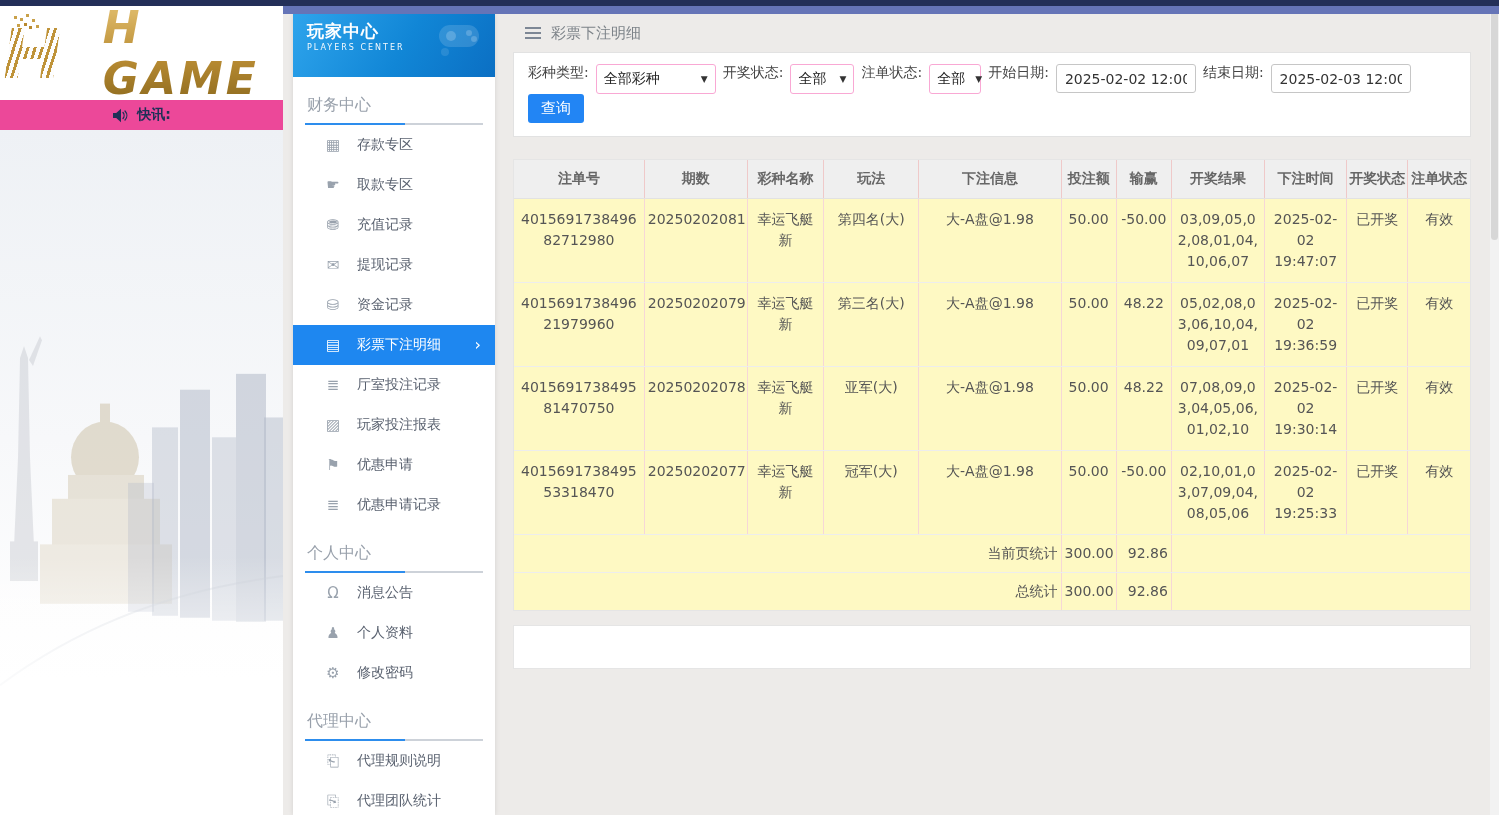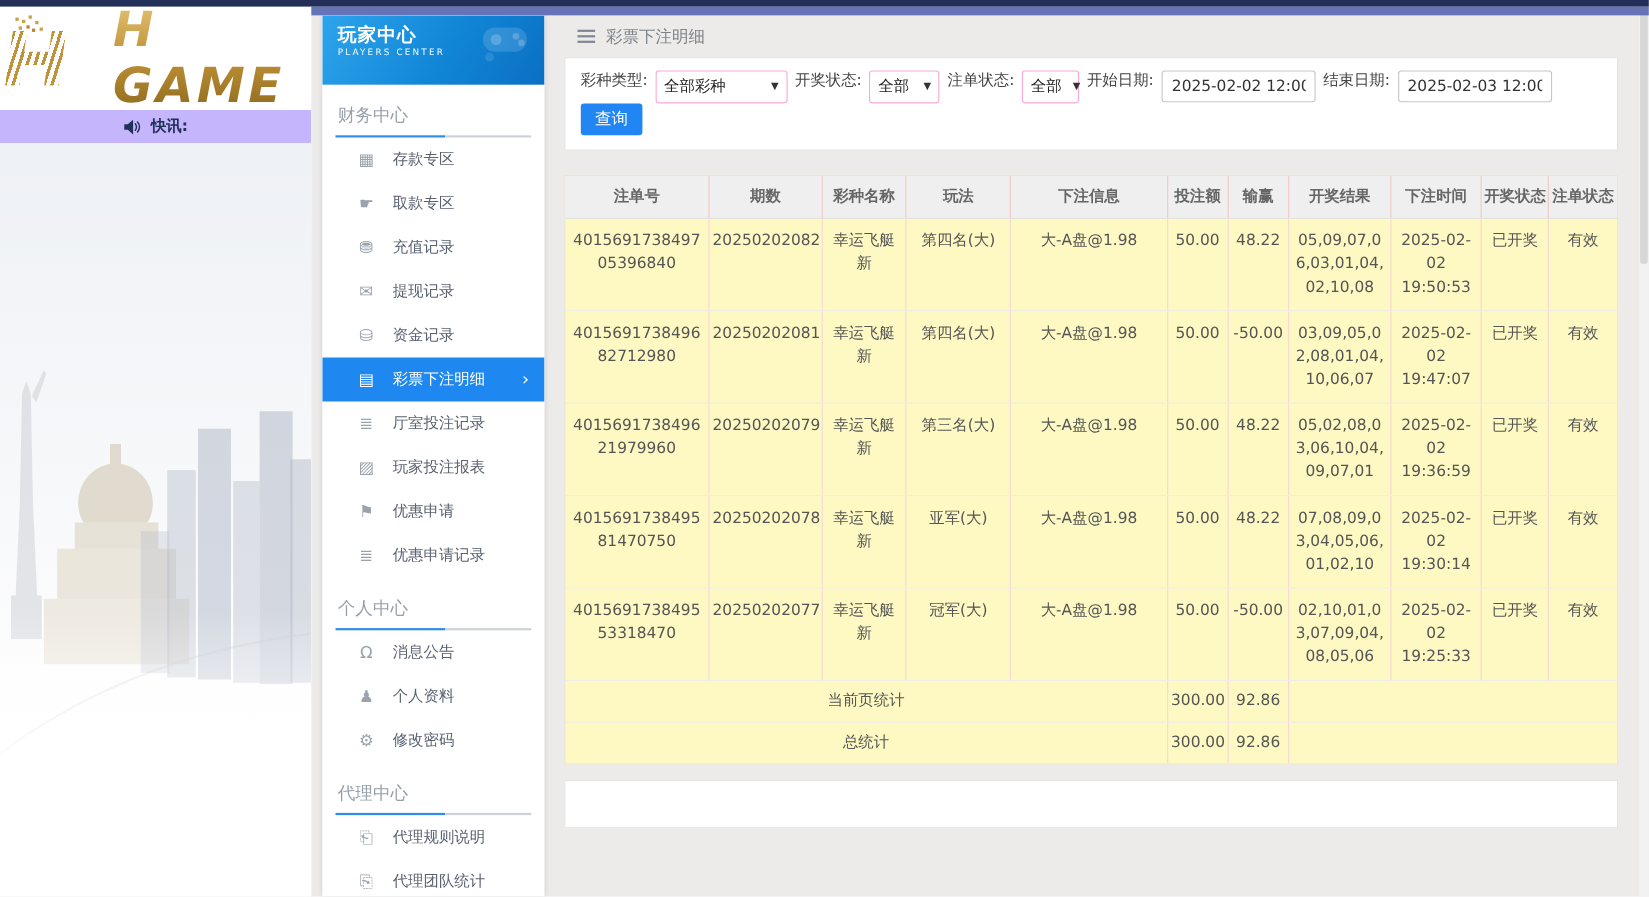--- a/index.html
+++ b/index.html
@@ -14,21 +14,21 @@
   .left-panel { position:absolute; left:0; top:6px; width:283px; bottom:0; background:#fff; overflow:hidden; }
   .logo-area { height:94px; background:#fff; display:flex; align-items:center; padding-left:8px; position:relative; }
   .logo-mark { width:58px; height:50px; transform:skewX(-8deg); margin-right:10px;
     background:repeating-linear-gradient(100deg,#bf9339 0 3px,#fdfdfd 3px 7px);
     clip-path:polygon(0 0,27% 0,27% 38%,73% 38%,73% 0,100% 0,100% 100%,73% 100%,73% 62%,27% 62%,27% 100%,0 100%); }
   .logo-dots { position:absolute; left:14px; top:10px; width:3px; height:3px; background:#c9a14a;
     box-shadow:6px 2px #c9a14a,12px -2px #c9a14a,3px 8px #c9a14a,10px 7px #b8892f,18px 3px #c9a14a,15px 10px #b8892f,22px 9px #c9a14a; }
   .logo-text { font-size:44px; font-weight:bold; font-style:italic; letter-spacing:3px;
     background:linear-gradient(180deg,#dcb765 10%,#b98c33 55%,#8d6a1e 100%);
     -webkit-background-clip:text; background-clip:text; color:transparent;margin-left:36px; }
-  .news-bar { height:30px; background:#c4b5fd; display:flex; align-items:center; justify-content:center; gap:8px;
+  .news-bar { height:30px; background:#ec4899; display:flex; align-items:center; justify-content:center; gap:8px;
     color:#203057; font-size:14px; font-weight:600; }
   .city-bg { position:absolute; left:0; top:124px; right:0; bottom:0;
     background:linear-gradient(180deg,#eef1f5 0%,#f7f8fa 45%,#ffffff 80%); }
   .city-bg svg { width:100%; height:100%; display:block; }
 
   
   .main-region { position:absolute; left:283px; top:14px; right:0; bottom:0; background:#edebe9; }
 
   
   .sidebar { position:absolute; left:10px; top:0; width:202px; height:801px; background:#fff;
@@ -66,21 +66,21 @@
   .table-card { margin-top:22px; background:#fef9c3; border:1px solid #e5e5e5; }
   table { width:100%; border-collapse:collapse; table-layout:fixed; font-size:14px; color:#555; }
   th { background:#efefef; color:#666; font-weight:bold; height:38px; padding:0 2px;
     border-right:1px solid #efc9c9; border-bottom:1px solid #e2e2e2; }
   td { text-align:center; vertical-align:top; padding:10px 3px; line-height:1.5;
     border-right:1px solid #f6d7d7; border-bottom:1px solid #ededed; }
   th:last-child, td:last-child { border-right:none; }
   tbody tr { height:76px; }
   tbody td:nth-child(1), tbody td:nth-child(8) { word-break:break-all; }
   tfoot tr { height:38px; }
-  tfoot td { vertical-align:middle; padding:6px 3px; }
+  tfoot td { vertical-align:middle; padding:6px 3px;text-align:right; }
   tfoot tr:last-child td { border-bottom:none; }
 
   .pager-card { margin-top:14px; background:#fff; border:1px solid #e5e5e5; height:44px;
     display:flex; align-items:center; justify-content:space-between; padding:0 15px; font-size:13px; color:#444; }
 
   
   .scrollbar { position:absolute; right:0; top:6px; width:9px; bottom:0; background:#f2f2f2; }
   .scroll-thumb { position:absolute; left:1px; top:4px; width:7px; height:230px; background:#d7d7d7; border-radius:4px; }
 </style>
 </head>
@@ -318,33 +318,20 @@
               <th>投注额</th>
               <th>输赢</th>
               <th>开奖结果</th>
               <th>下注时间</th>
               <th>开奖状态</th>
               <th>注单状态</th>
             </tr>
         </thead>
         <tbody>
 
-            <tr>
-              <td>401569173849705396840</td>
-              <td>20250202082</td>
-              <td>幸运飞艇新</td>
-              <td>第四名(大)</td>
-              <td>大-A盘@1.98</td>
-              <td>50.00</td>
-              <td>48.22</td>
-              <td>05,09,07,06,03,01,04,02,10,08</td>
-              <td>2025-02-02 19:50:53</td>
-              <td>已开奖</td>
-              <td>有效</td>
-            </tr>
 
             <tr>
               <td>401569173849682712980</td>
               <td>20250202081</td>
               <td>幸运飞艇新</td>
               <td>第四名(大)</td>
               <td>大-A盘@1.98</td>
               <td>50.00</td>
               <td>-50.00</td>
               <td>03,09,05,02,08,01,04,10,06,07</td>

